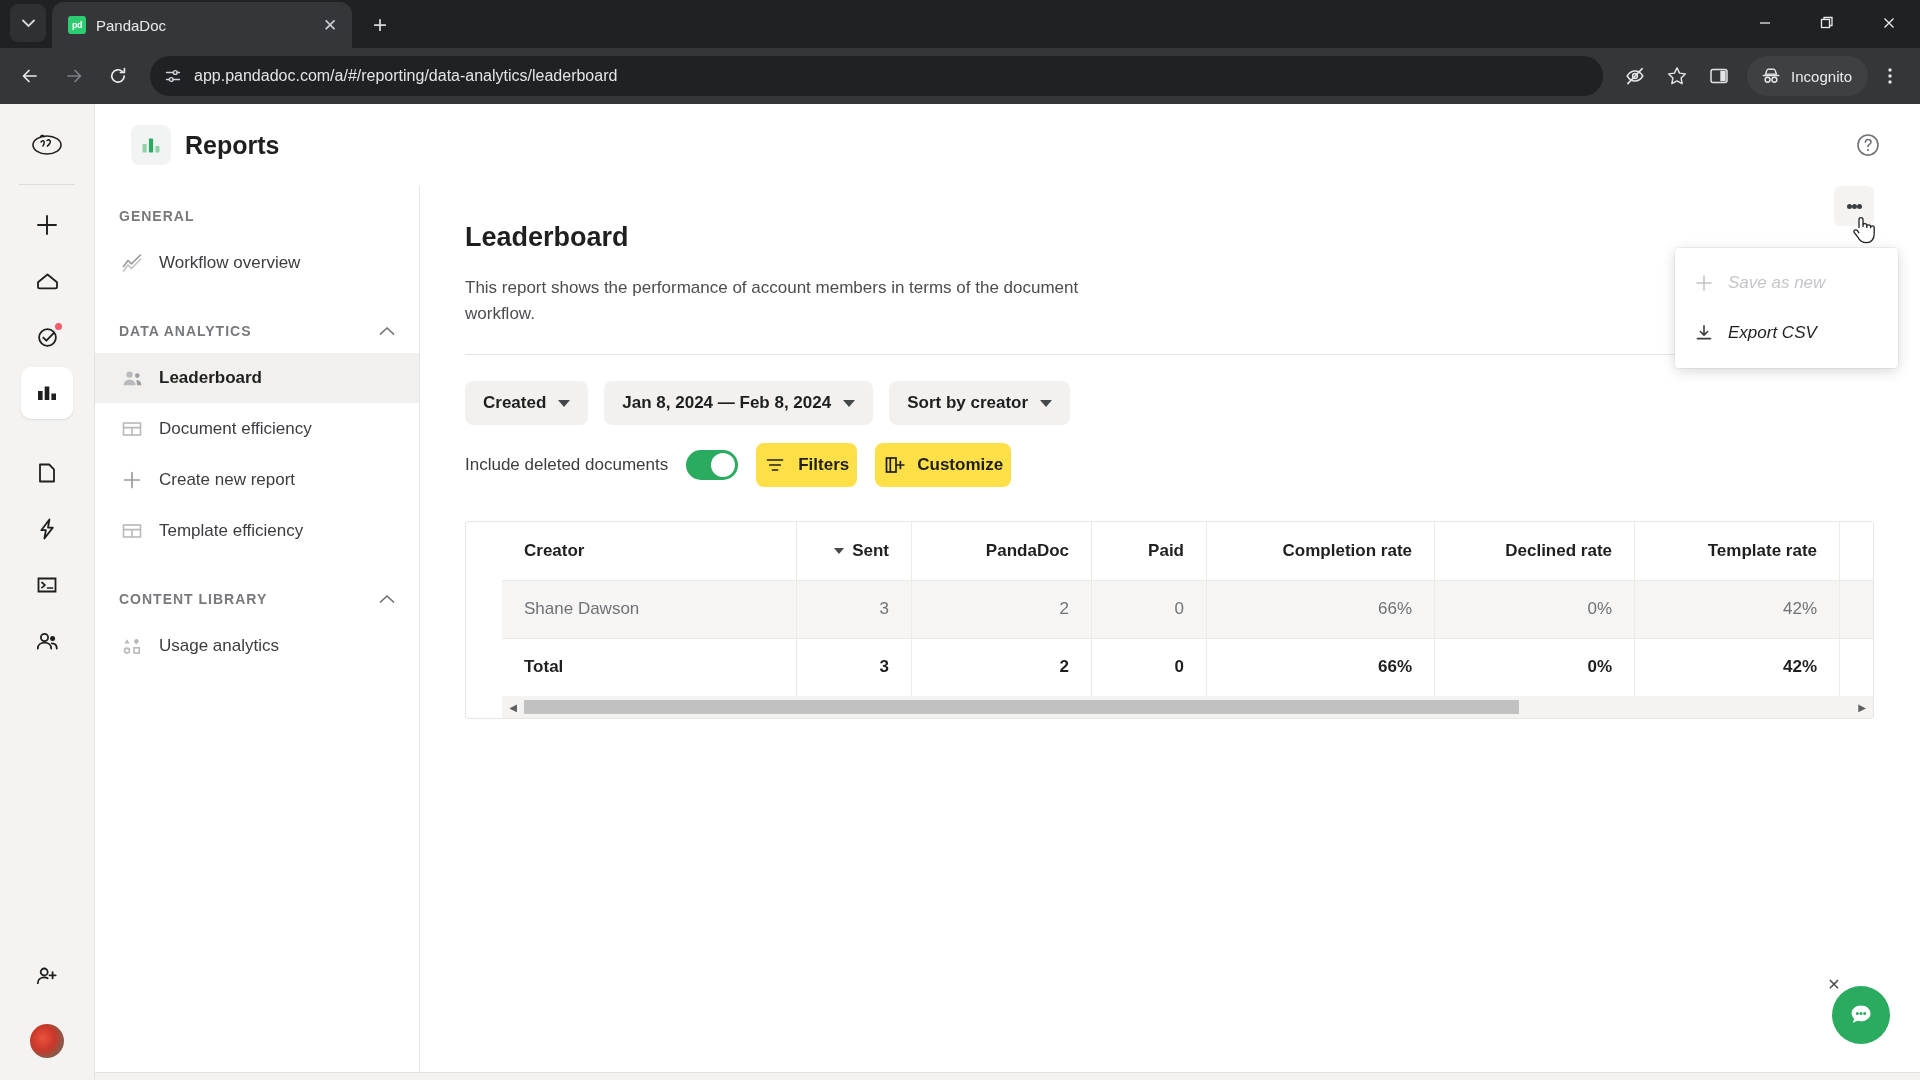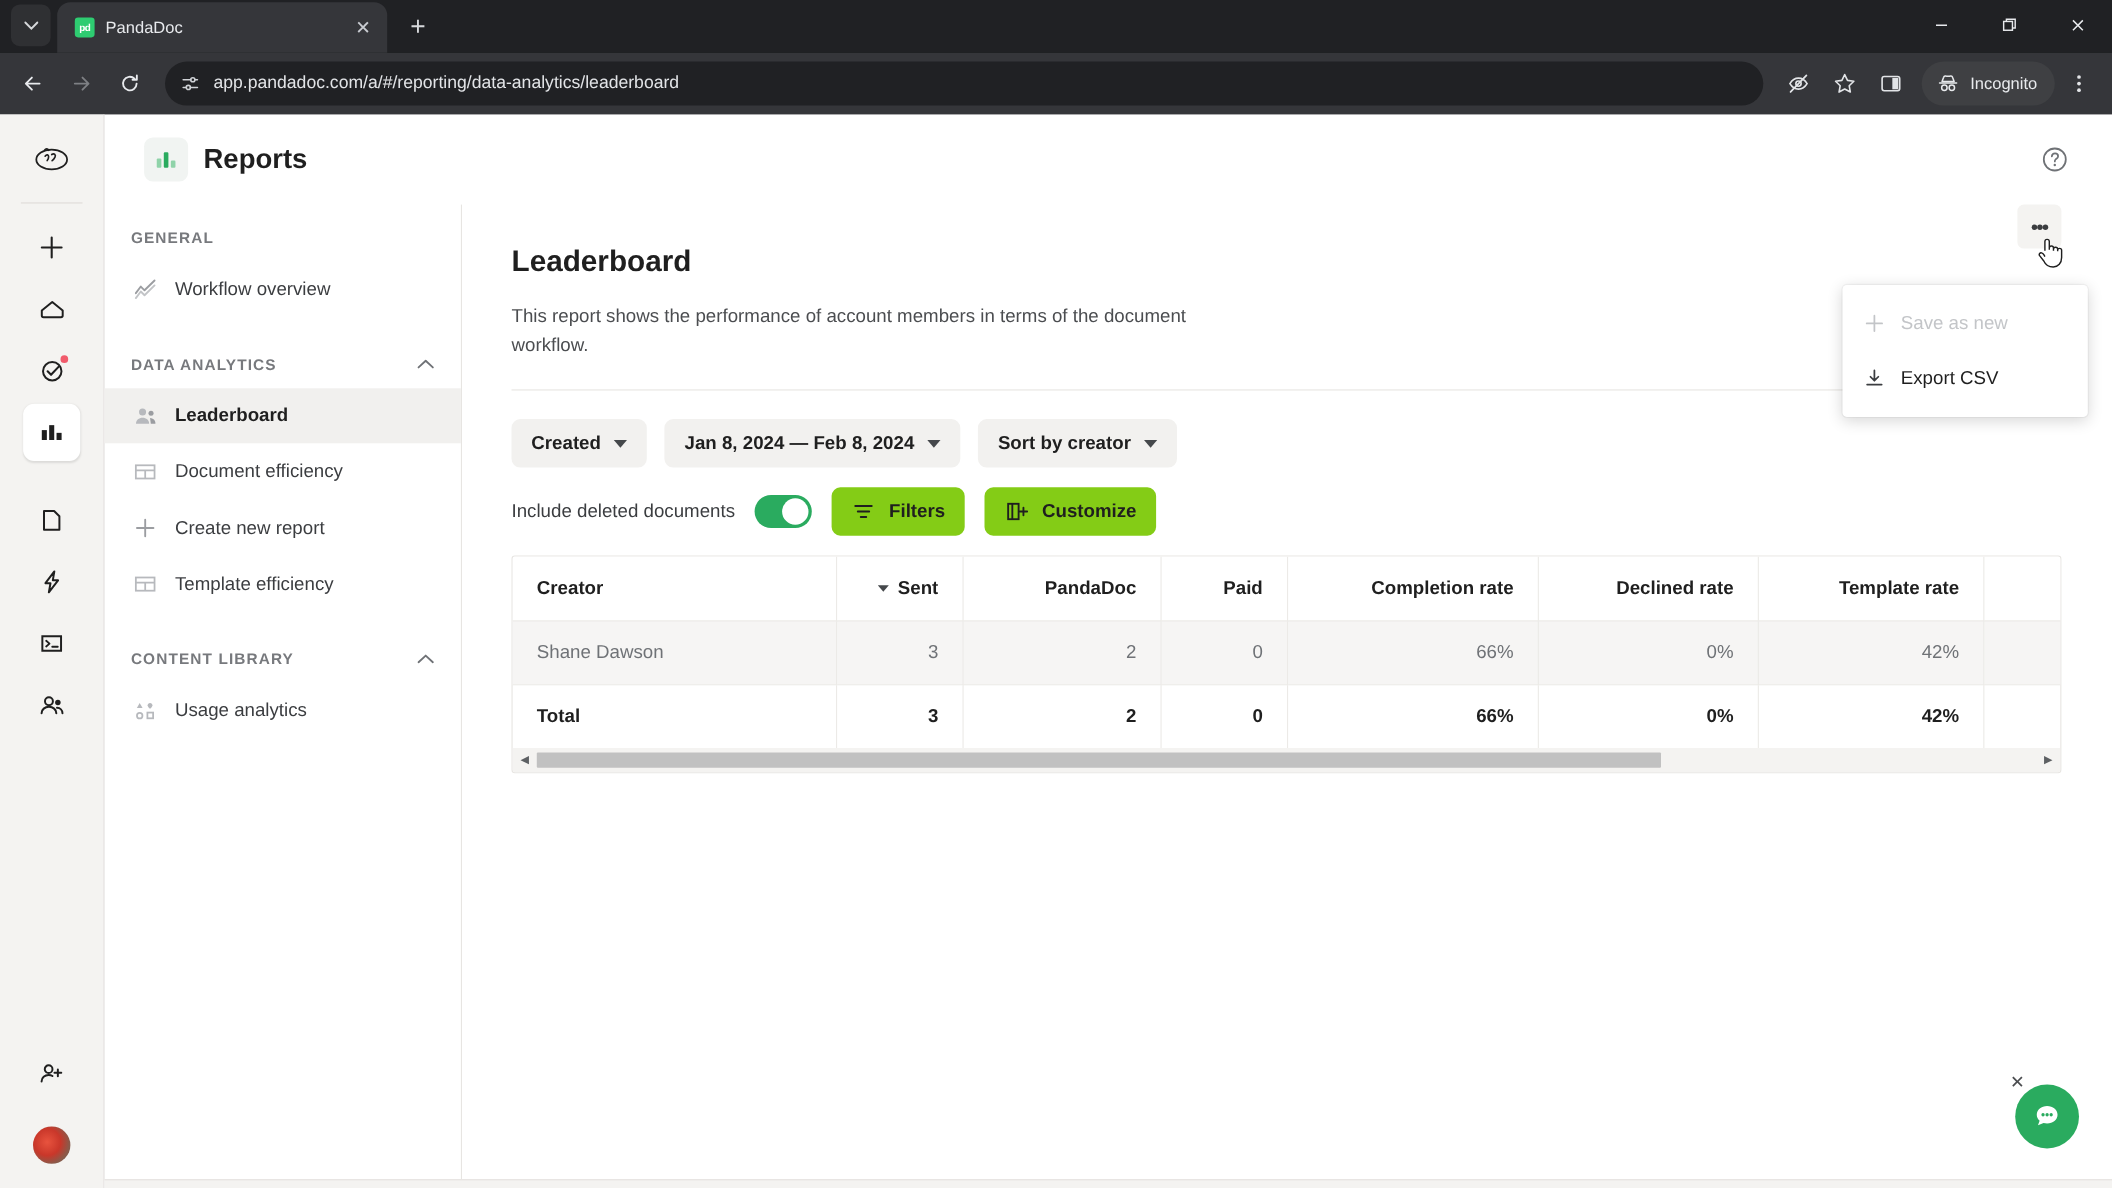--- a/index.html
+++ b/index.html
@@ -127,26 +127,26 @@
     height:44px; background:#f2f1ef; border-radius:8px; display:flex; align-items:center; gap:12px;
     padding: 0 18px; font-size:17px; color:#1f1f1f; font-weight:bold; white-space:nowrap;
   }
   .caret { width:0; height:0; border-left:6px solid transparent; border-right:6px solid transparent; border-top:7px solid #45484b; }
 
   .toggle-row { display:flex; align-items:center; gap:18px; margin-top: 18px; }
   .toggle-label { font-size:17px; color:#3b3d40; }
   .switch { width:52px; height:30px; border-radius:15px; background:#2aab5f; position:relative; }
   .switch .knob { position:absolute; top:3px; right:3px; width:24px; height:24px; border-radius:50%; background:#fff; }
   .flat-btn {
-    height:44px; background:#84cc16; border-radius:8px; display:flex; align-items:center; gap:12px;
-    padding: 0 18px; font-size:17px; color:#1f1f1f; font-weight:bold;
-  }
-
-  
-  .table-wrap { margin-top: 18px; border:1px solid #e7e5e2; border-radius:3px; overflow:hidden; }
+    height:44px; background:#fde047; border-radius:8px; display:flex; align-items:center; gap:12px;
+    padding: 0 8px; font-size:17px; color:#1f1f1f; font-weight:bold;
+  }
+
+  
+  .table-wrap { margin-top: 34px; border:1px solid #e7e5e2; border-radius:3px; overflow:hidden;padding-left:36px; }
   table { border-collapse: collapse; width: 1553px; table-layout: fixed; }
   th, td { border-right:1px solid #eceae7; border-bottom:1px solid #eceae7; padding: 0 22px; height:58px; font-size:17px; }
   th { font-weight:bold; color:#1f1f1f; background:#fff; text-align:right; white-space:nowrap; }
   th.left { text-align:left; }
   td { text-align:right; color:#6f7276; }
   td.left { text-align:left; }
   tr.row-alt td { background:#f6f5f4; }
   tr.total td { color:#1f1f1f; font-weight:bold; border-bottom:none; }
   .sort-caret { display:inline-block; width:0;height:0; border-left:5px solid transparent;border-right:5px solid transparent;border-top:6px solid #45484b; margin-right:8px; vertical-align:2px;}
 
@@ -155,23 +155,24 @@
   .hs-track { flex:1; height:14px; position:relative; }
   .hs-thumb { position:absolute; left:0; top:0; height:14px; width:75%; background:#c1c1c1; border-radius:1px; }
 
   
   .kebab-btn {
     position:absolute; top: 0px; right: 46px; width:40px; height:40px; border-radius:6px;
     display:flex; align-items:center; justify-content:center; background:#f4f3f1;
   }
   .kebab-btn .d { width:5px;height:5px;border-radius:50%;background:#3b3d40; margin:1.5px 0;}
   .ctxmenu {
-    position:absolute; top: 73px; right: 22px; width: 223px;
+    position:absolute; top: 62px; right: 22px; width: 223px;
     background:#fff; border-radius:4px; box-shadow: 0 3px 14px rgba(0,0,0,.16), 0 0 0 1px rgba(0,0,0,.04);
     padding: 10px 0;
+    font-style: italic;
   }
   .ctx-item { display:flex; align-items:center; gap:13px; height:50px; padding: 0 18px; font-size:17px; color:#1f1f1f; }
   .ctx-item.disabled { color:#c3c5c8; }
   .ctx-item .ico { width:22px; display:flex; align-items:center; justify-content:center; }
   .cursor-hand { position:absolute; top: 28px; right: 42px; width:28px; height:32px; }
 
   
   .chat-fab {
     position:absolute; right: 30px; bottom: 28px; width:58px; height:58px; border-radius:50%;
     background:#2aab5f; display:flex; align-items:center; justify-content:center;

